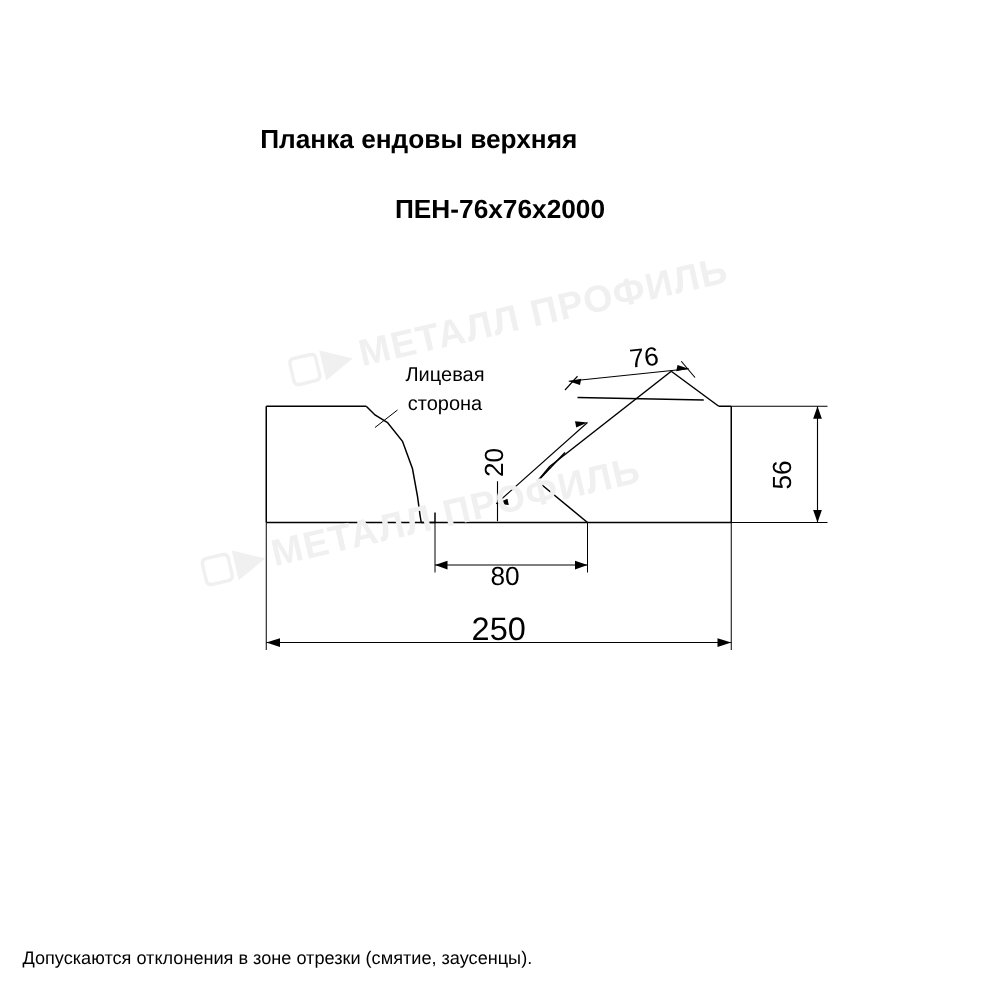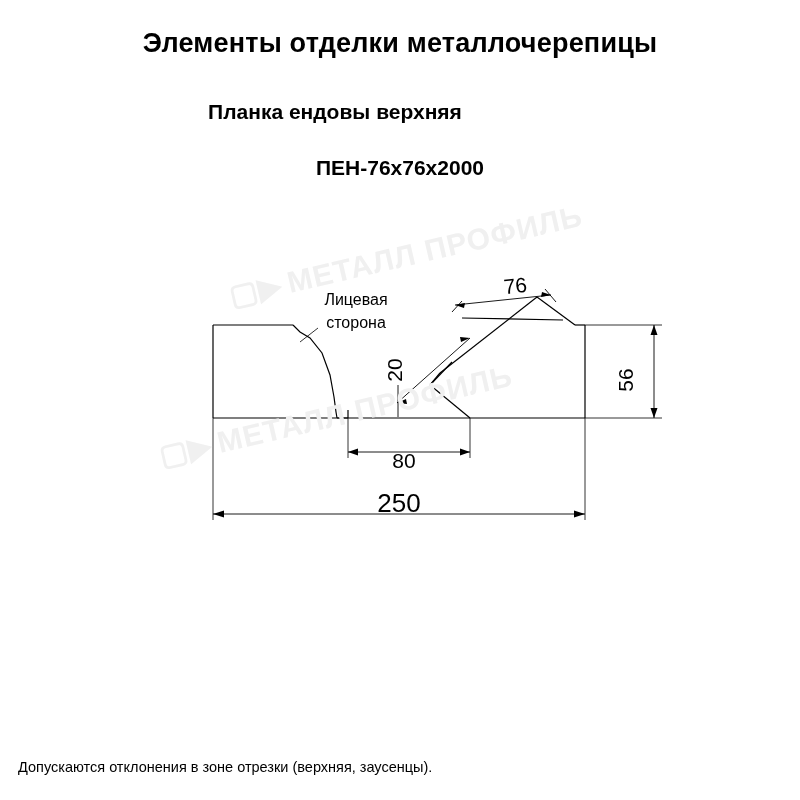--- a/index.html
+++ b/index.html
@@ -79,21 +79,20 @@
     margin-right: 6px;
   }
   svg { display: block; }
   text { font-family: "Liberation Sans", sans-serif; }
 </style>
 </head>
 <body>
 
 <div class="page">
 
-  <div class="title">Элементы отделки металлочерепицы</div>
   <div class="subtitle">Планка ендовы верхняя</div>
   <div class="code">ПЕН-76x76x2000</div>
 
   <div class="drawing">
 
     <div class="wm" style="top: 48px; left: 225px;">
       <span class="logo">▢▶</span><span>МЕТАЛЛ ПРОФИЛЬ</span>
     </div>
     <div class="wm" style="top: 208px; left: 155px;">
       <span class="logo">▢▶</span><span>МЕТАЛЛ ПРОФИЛЬ</span>
@@ -169,16 +168,16 @@
       <text x="404" y="278" font-size="21" text-anchor="middle">80</text>
 
       <text x="399" y="322" font-size="26" text-anchor="middle">250</text>
 
       <text x="356" y="115" font-size="16" text-anchor="middle">Лицевая</text>
       <text x="356" y="138" font-size="16" text-anchor="middle">сторона</text>
     </svg>
   </div>
 
   <div class="footer">
-    <div>Допускаются отклонения в зоне отрезки (верхняя, заусенцы).</div>
+    <div>Допускаются отклонения в зоне отрезки (смятие, заусенцы).</div>
   </div>
 
 </div>
 
 </body></html>

